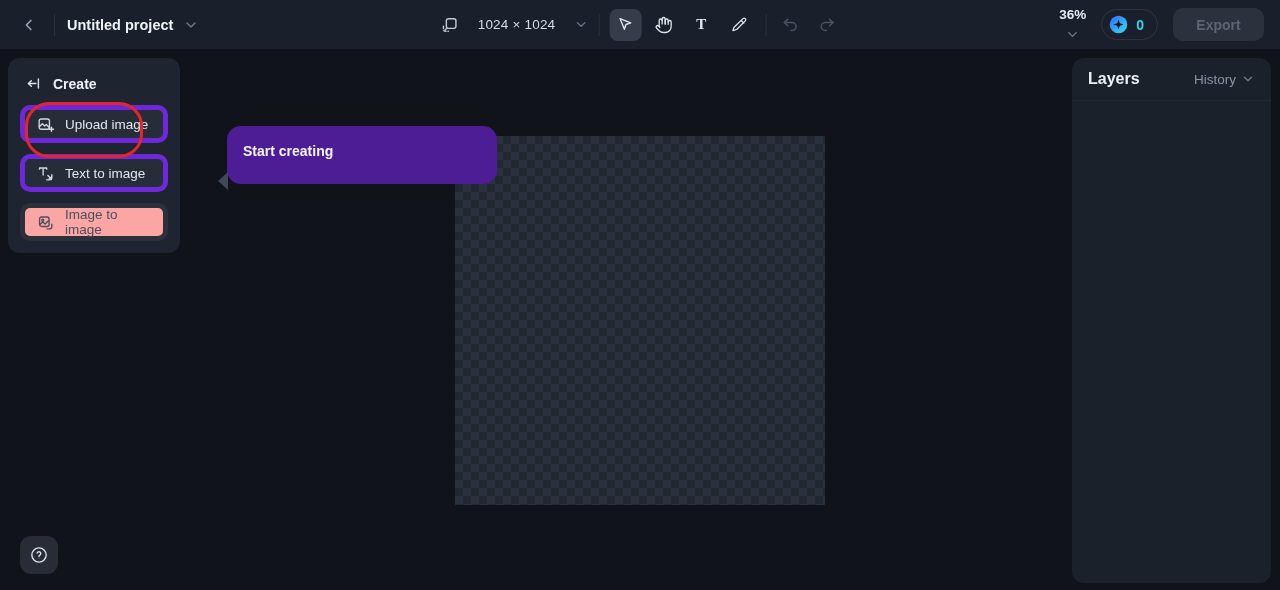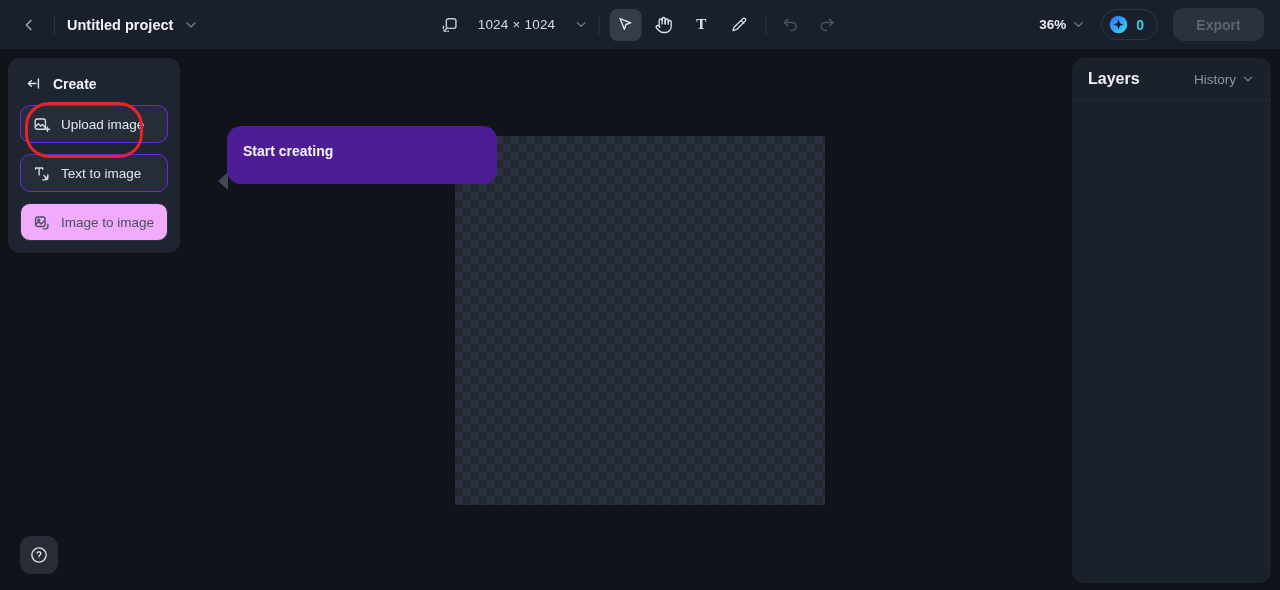--- a/index.html
+++ b/index.html
@@ -45,21 +45,21 @@
   .tools{display:flex;align-items:center;gap:6px;}
   .tool-btn{
     width:32px;height:32px;border:none;border-radius:8px;background:transparent;
     display:flex;align-items:center;justify-content:center;cursor:pointer;color:#e2e7ef;
   }
   .tool-btn.active{background:#363d4a;}
   .undo-redo{display:flex;align-items:center;gap:10px;}
   .undo-redo .icon-btn{color:#4a5260;}
 
   .tb-right{margin-left:auto;display:flex;align-items:center;gap:15px;}
-  .zoom-group{display:flex;align-items:center;gap:5px;cursor:pointer;}
+  .zoom-group{display:flex;align-items:center;gap:5px;cursor:pointer;flex-direction:column;}
   .zoom-group .zoom-label{font-size:13.5px;font-weight:600;color:#e7eaf0;}
   .credits-pill{
     display:flex;align-items:center;gap:7px;
     border:1px solid #2d3440;border-radius:999px;
     padding:4px 13px 4px 6px;cursor:pointer;background:transparent;
   }
   .credits-pill .count{font-size:14px;font-weight:600;color:var(--accent-cyan);}
   .export-btn{
     width:91px;height:33px;border:none;border-radius:10px;
     background:#2c323d;color:#5b6474;font-size:14px;font-weight:700;
@@ -70,28 +70,28 @@
   .left-panel{
     position:absolute;left:8px;top:58px;width:172px;
     background:#1e2430;border-radius:12px;padding:12px;
   }
   .lp-header{display:flex;align-items:center;gap:10px;padding:5px 6px 13px 6px;}
   .lp-header .collapse-ic{color:#dfe4ec;cursor:pointer;}
   .lp-header .lp-title{font-size:14px;font-weight:700;color:#f0f3f7;}
   .lp-btn{
     width:100%;height:38px;margin-bottom:11px;
     display:flex;align-items:center;gap:10px;padding:0 11px;
-    background:#272d38;border:1px solid #6d28d9;border-radius:10px;
+    background:#272d38;border:5px solid #6d28d9;border-radius:10px;
     color:#e2e6ed;font-size:13.5px;font-weight:500;
-    font-family:"Liberation Sans",sans-serif;cursor:pointer;text-align:center;
+    font-family:"Liberation Sans",sans-serif;cursor:pointer;text-align:left;
   }
   .lp-btn:last-child{margin-bottom:0;}
   .lp-btn .b-icon{color:#d4dae4;flex:0 0 auto;}
   .lp-btn.disabled{
-    background:#f0abfc;border-color:#2a303c;color:#49505e;cursor:default;
+    background:#fca5a5;border-color:#2a303c;color:#49505e;cursor:default;
   }
   .lp-btn.disabled .b-icon{color:#49505e;}
 
   
   .red-annotation{
     position:absolute;left:25px;top:102px;width:118px;height:56px;
     border:3px solid var(--annotation-red);border-radius:24px;
     pointer-events:none;z-index:30;
   }
 

